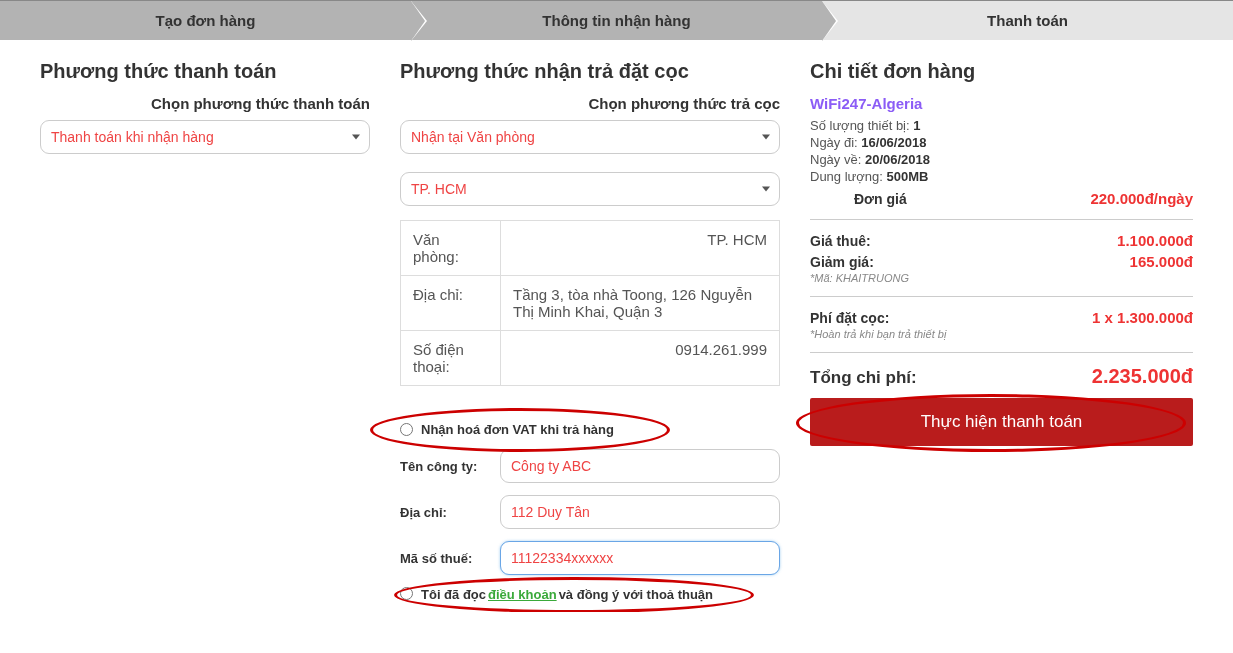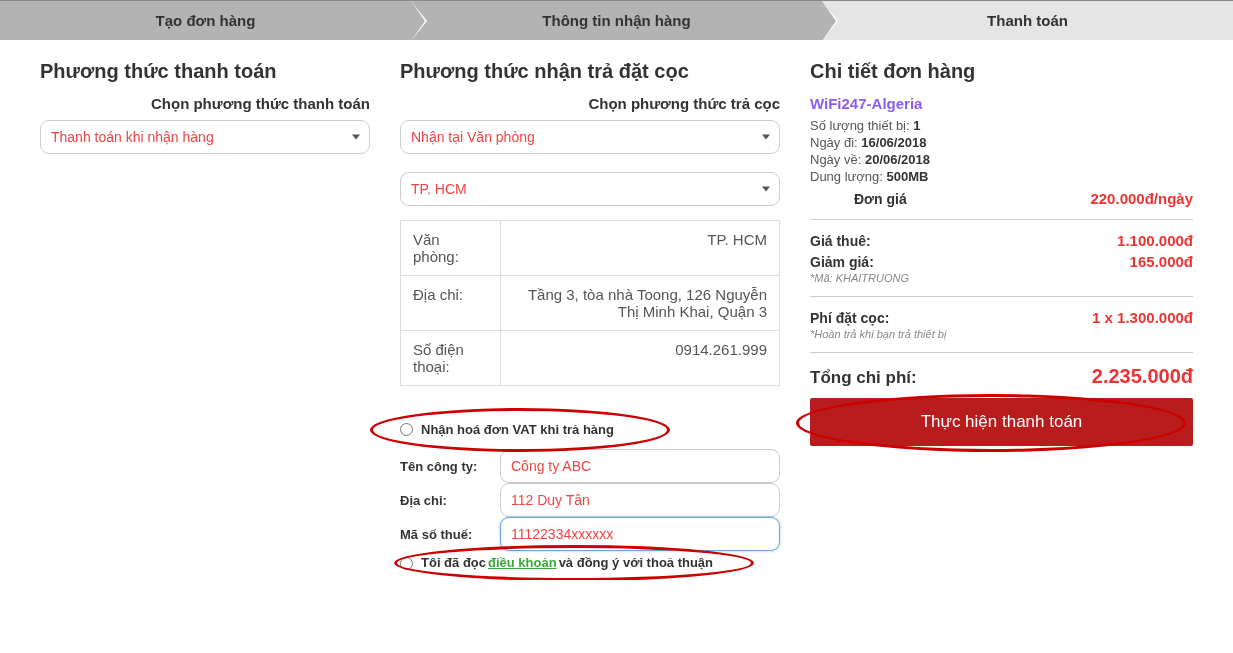--- a/index.html
+++ b/index.html
@@ -84,27 +84,27 @@
 
   .info-table { width:100%; border-collapse:collapse; margin-top:14px; }
   .info-table td { border:1px solid #ddd; padding:10px 12px; font-size:15px; color:#555; vertical-align:top;}
   .info-table td.label { width:100px; color:#555; }
   .info-table td.val { text-align:right; }
 
   .vat-block { margin-top:36px; }
   .radio-row { display:flex;align-items:center; font-weight:700; font-size:13px; margin-bottom:12px; }
   .radio-row input { margin-right:8px; }
 
-  .field-row { display:flex; align-items:center; margin-bottom:0; }
+  .field-row { display:flex; align-items:center; margin-bottom:12px; }
   .field-row .flabel { flex:0 0 100px; font-size:13px; font-weight:700; color:#333;}
   .field-row .fval { flex:1; }
   .field-row input.form-input { width:100%; }
   .field-row input.form-input.focus { border:1px solid #6aa6e6; box-shadow:0 0 3px rgba(102,175,233,.6);}
 
-  .terms-row { display:flex; align-items:flex-end; font-weight:700; font-size:13px; margin-top:4px; }
+  .terms-row { display:flex; align-items:flex-start; font-weight:700; font-size:13px; margin-top:4px; }
   .terms-row input { margin-right:8px; }
   .terms-link { color:#3aa93a; text-decoration:underline; padding:0 2px;}
 
   
   .col-right h2.section-title { text-align:left; }
   .order-line { font-size:13px; color:#555; margin-bottom:2px;}
   .order-name { font-size:15px; font-weight:700; color:#8b5cf6; margin-bottom:6px;}
   .strong { font-weight:700; color:#333;}
   .price-row { display:flex; justify-content:space-between; align-items:baseline; margin:4px 0;}
   .price-row .pl { font-size:14px; font-weight:700;}
@@ -169,21 +169,21 @@
     </div>
 
     <table class="info-table">
       <tbody>
           <tr>
         <td class="label">Văn phòng:</td>
         <td class="val">TP. HCM</td>
       </tr>
       <tr>
         <td class="label">Địa chỉ:</td>
-        <td class="val" style="text-align:right">Tầng 3, tòa nhà Toong, 126 Nguyễn Thị Minh Khai, Quận 3</td>
+        <td class="val" style="text-align:left">Tầng 3, tòa nhà Toong, 126 Nguyễn Thị Minh Khai, Quận 3</td>
       </tr>
       <tr>
         <td class="label">Số điện thoại:</td>
         <td class="val">0914.261.999</td>
       </tr>
     </tbody>
       </table>
 
     <div class="vat-block rel">
       <div class="radio-row rel">

